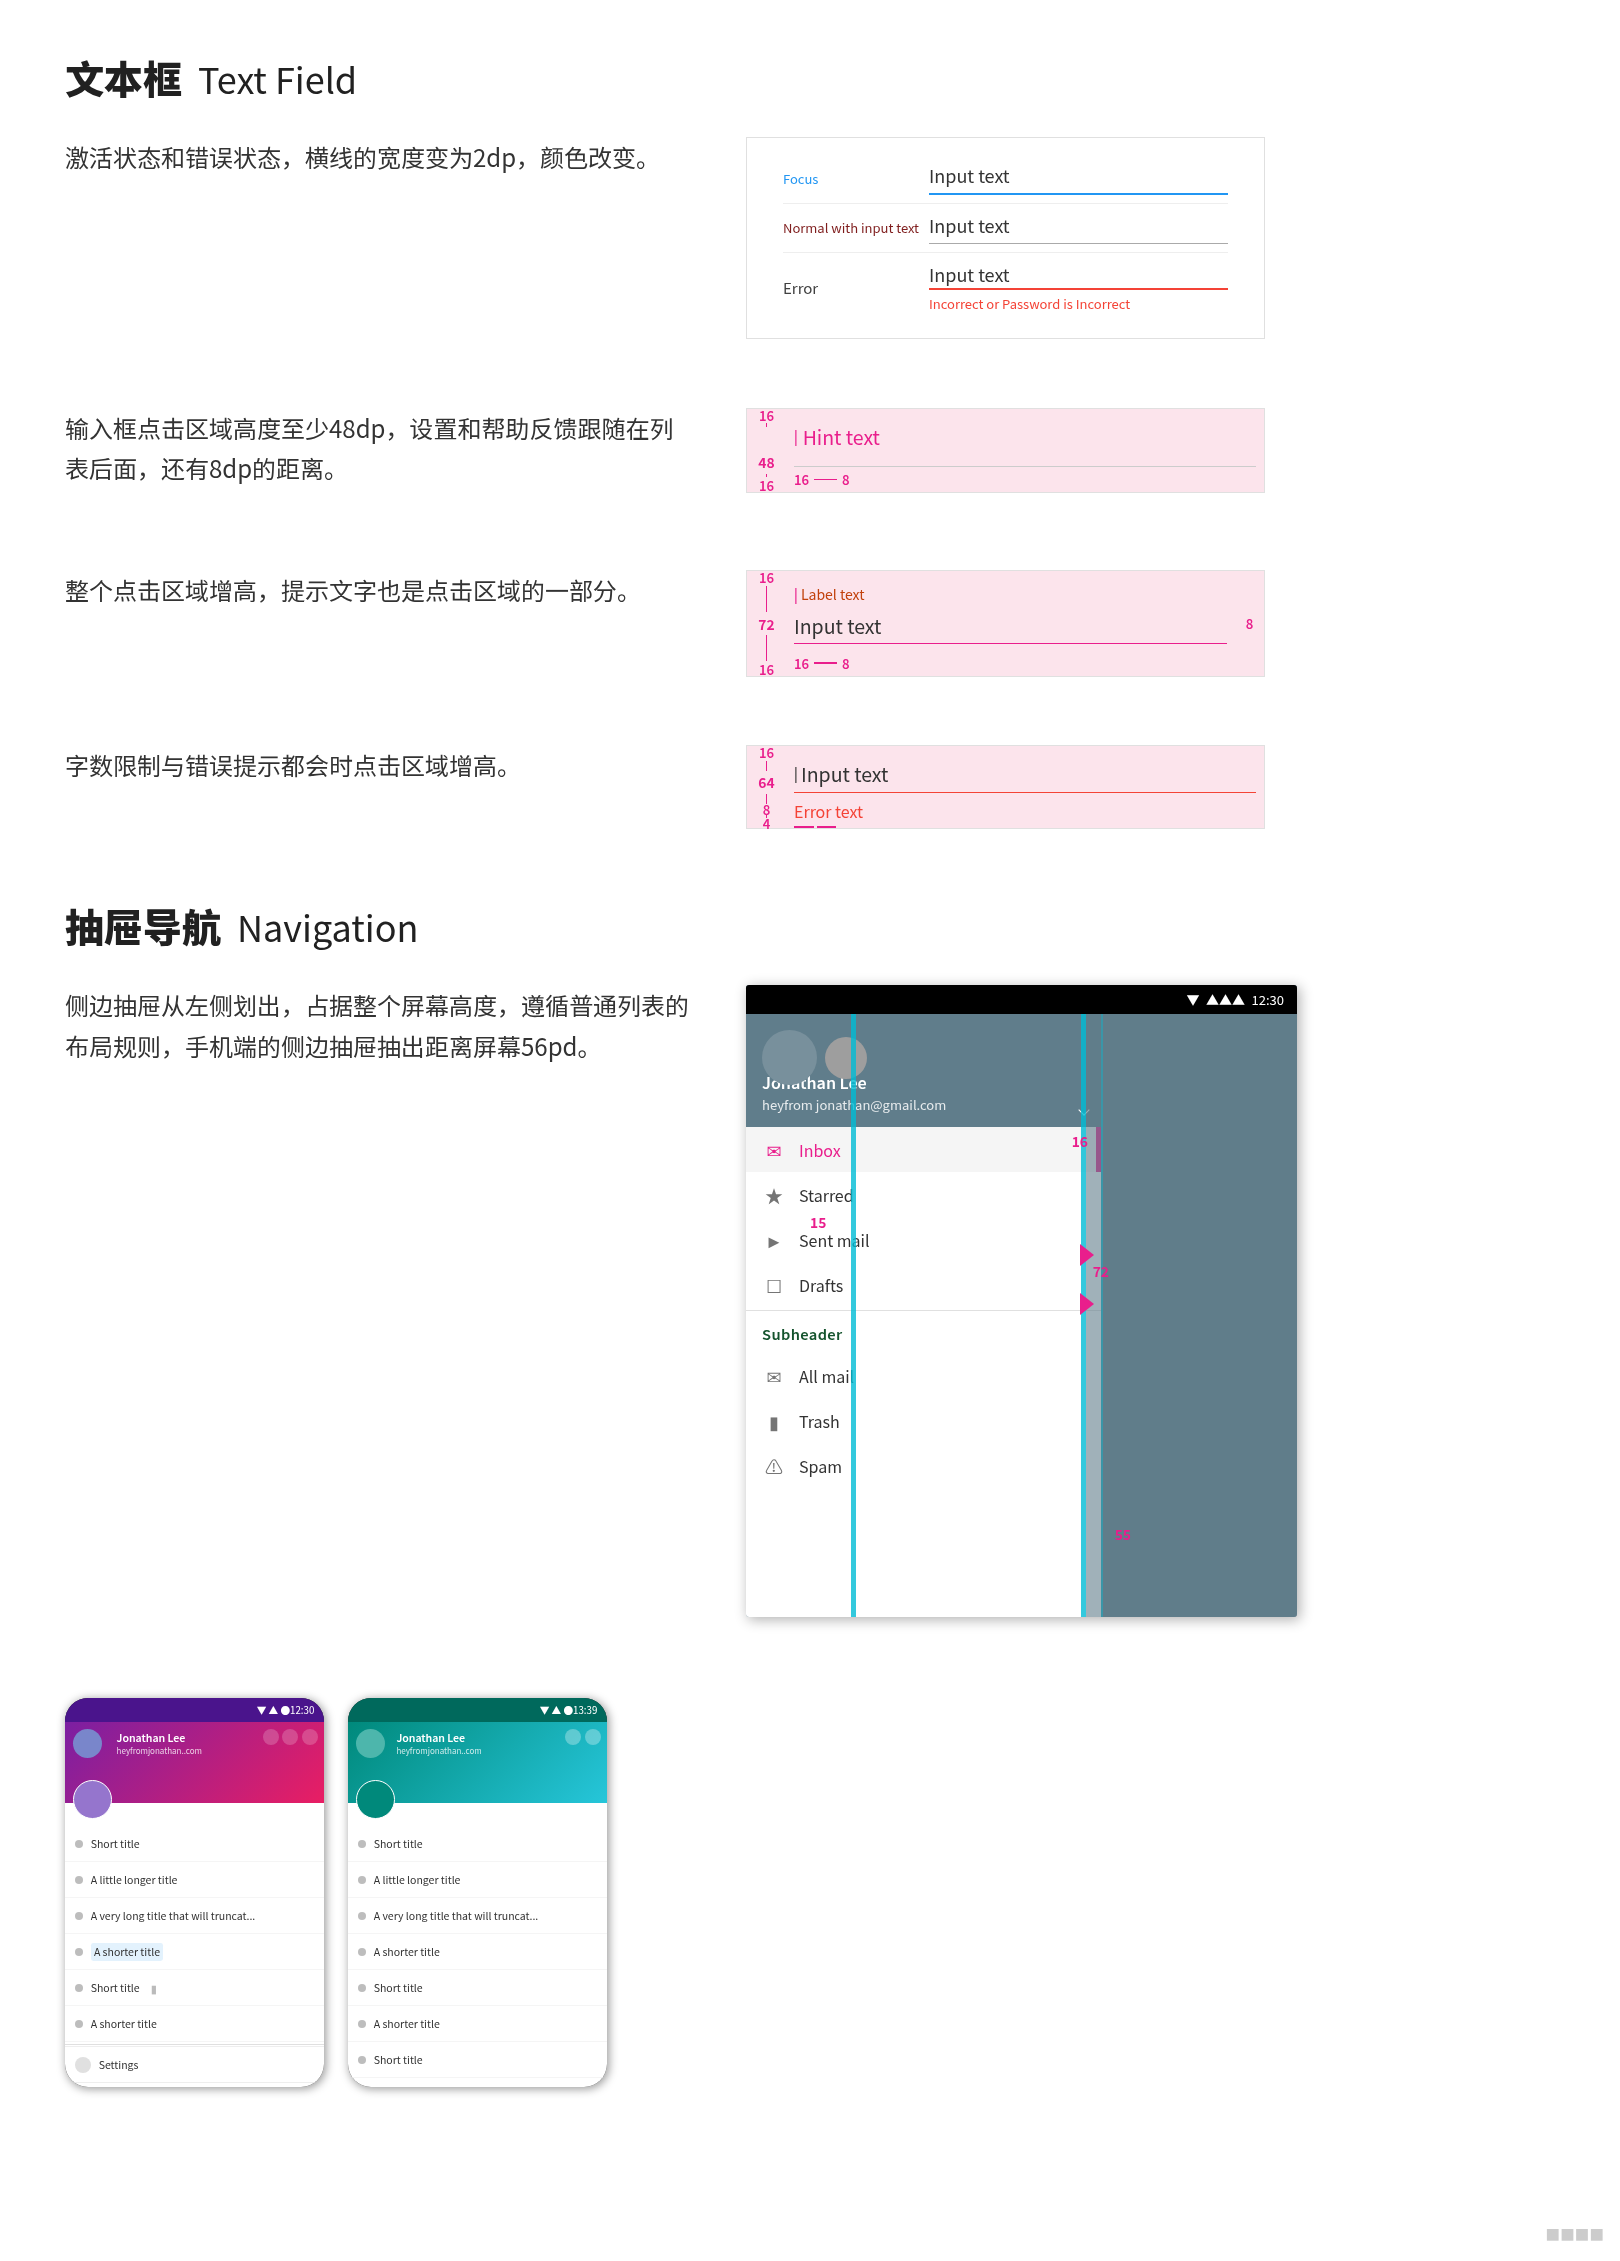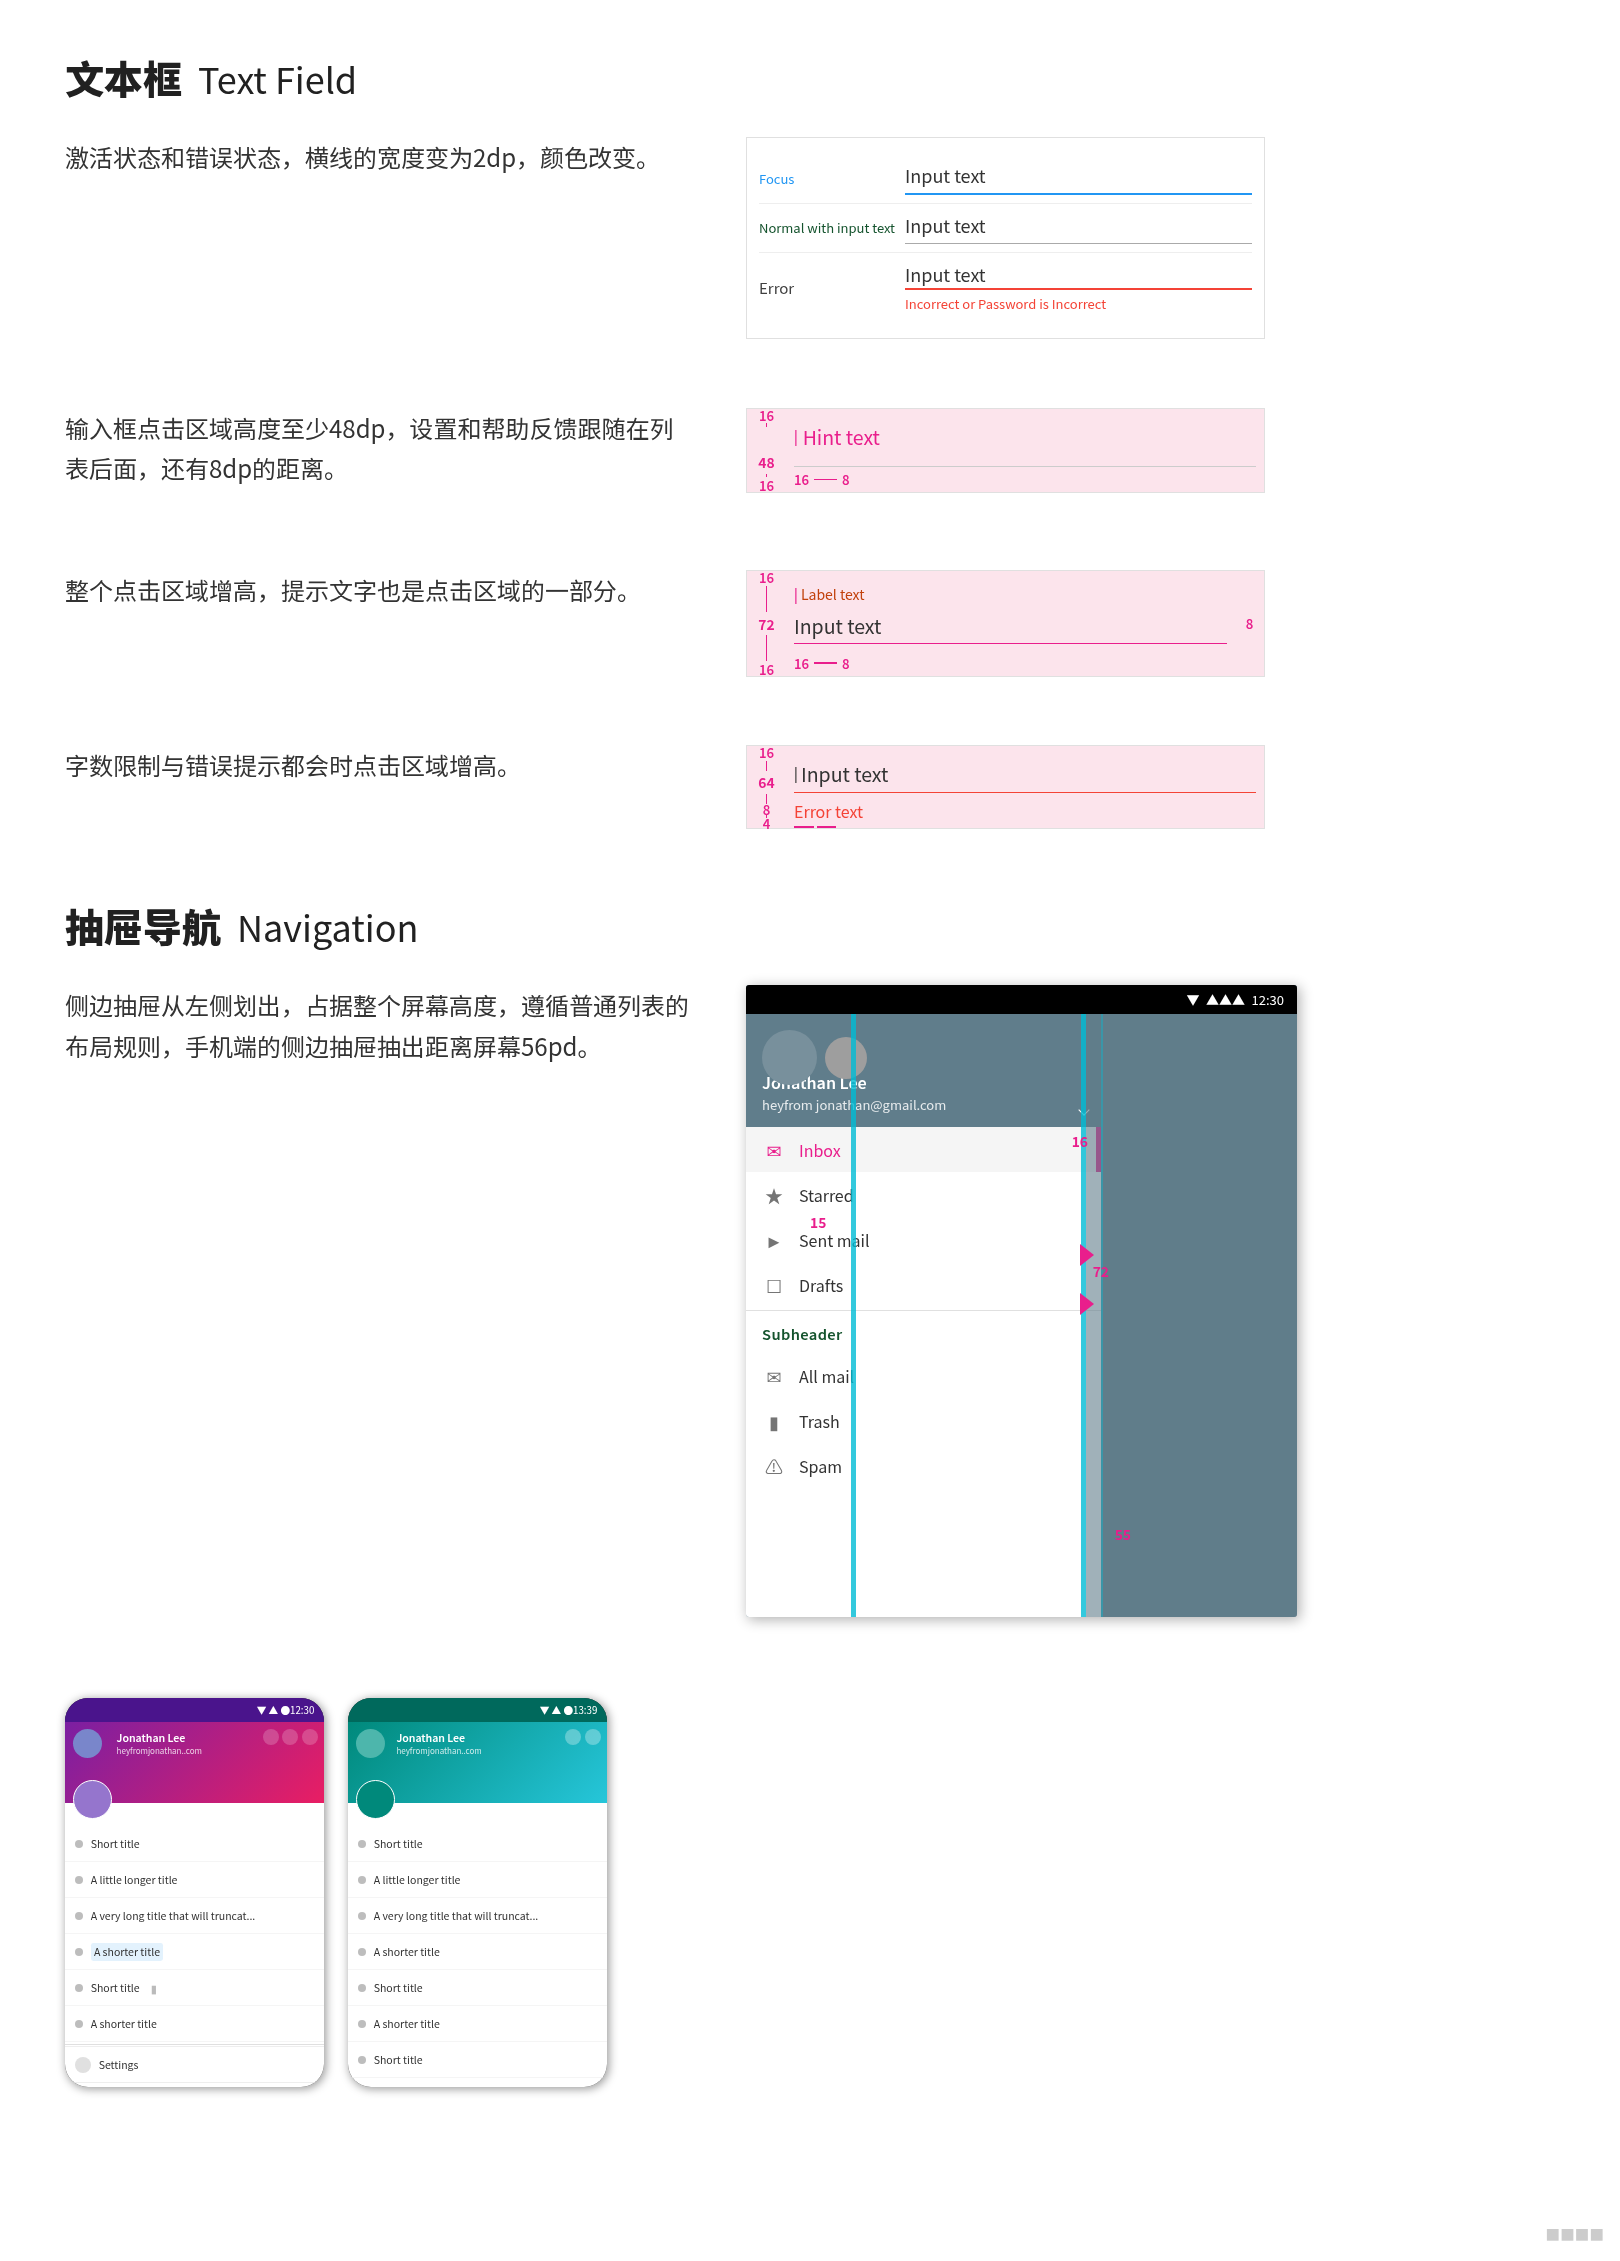--- a/index.html
+++ b/index.html
@@ -40,34 +40,34 @@
       margin-bottom: 49px;
       align-items: flex-start;
     }
     .col-left { flex: 0 0 632px; }
     .col-right { flex: 1; }
 
     
     .tf-diagram {
       background: #fff;
       border: 0.8px solid #e0e0e0;
-      padding: 16px 12px;
+      padding: 16px 36px;
       margin-bottom: 19.5px;
       width: 519px;
       font-size: 16px;
     }
     .tf-row {
       display: flex;
       align-items: center;
       padding: 8px 0;
       border-bottom: 0.8px solid #eee;
     }
     .tf-row:last-child { border-bottom: none; }
     .tf-label-col {
-      color: #14532d;
+      color: #7f1d1d;
       font-size: 14.6px;
       width: 146px;
       flex-shrink: 0;
     }
     .tf-field {
       flex: 1;
     }
     .tf-input-text {
       font-size: 18px;
       color: #333;

